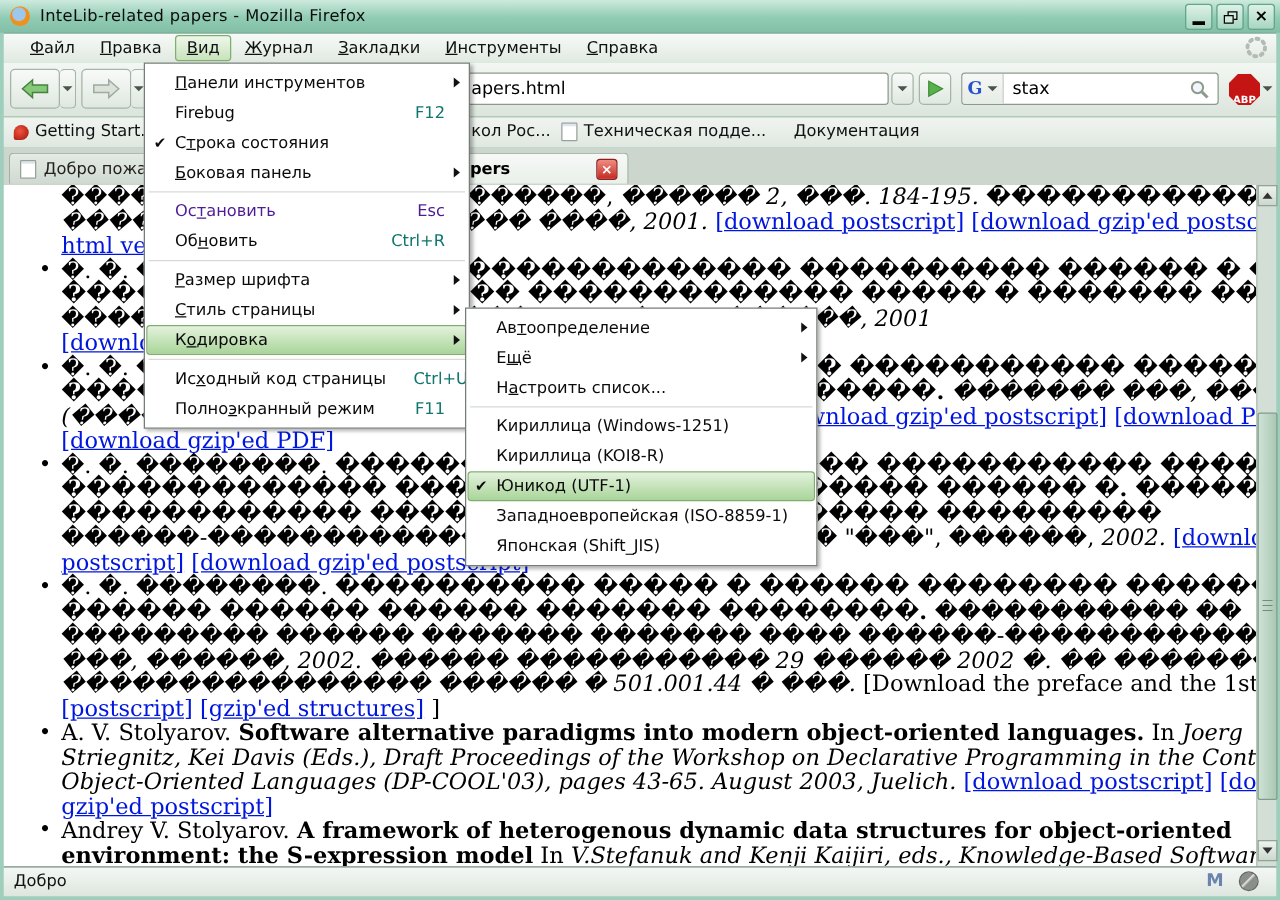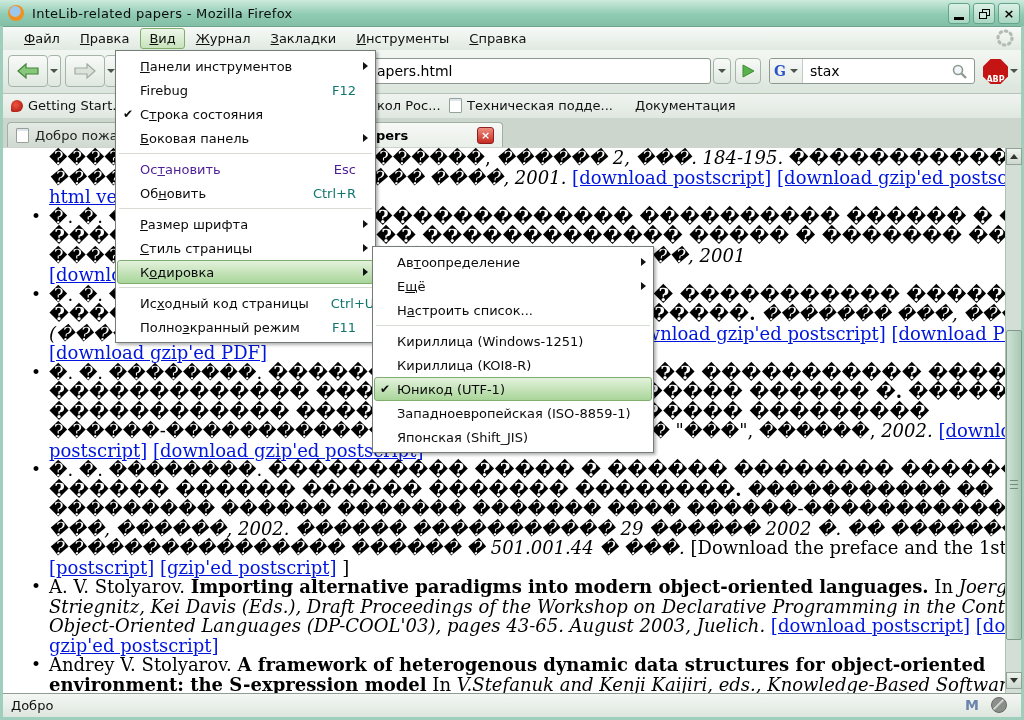--- a/index.html
+++ b/index.html
@@ -222,22 +222,22 @@
     <div class="pline"><span class="bullet">•</span><span class="r-n">�. �. ��������. </span><span class="r-b">����������� ���������� ����������� ������� ���������� �</span></div>
     <div class="pline"><span class="r-b">������������� ��������� ������������ ������ �. �����������</span></div>
     <div class="pline"><span class="r-b">������������ ��������� ������������� ���������</span></div>
     <div class="pline"><span class="r-n">������-��������������� ������������ "���", ������, </span><span class="r-i">2002. </span><a class="r-a">[download</a></div>
     <div class="pline"><a class="r-a">postscript]</a><span class="r-n"> </span><a class="r-a">[download gzip'ed postscript]</a></div>
     <div class="pline"><span class="bullet">•</span><span class="r-n">�. �. ��������. </span><span class="r-b">���������� ����� � ������ �������� ��������� �</span></div>
     <div class="pline"><span class="r-b">������ ������ ������ ������� ��������. </span><span class="r-n">����������� ��</span></div>
     <div class="pline"><span class="r-n">��������� ������ ������� ������� ���� ������-��������������� ����.</span></div>
     <div class="pline"><span class="r-i">���, ������, 2002. ������ ����������� 29 ������ 2002 �. �� ���������</span></div>
     <div class="pline"><span class="r-i">���������������� ������ � 501.001.44 � ���. </span><span class="r-n">[Download the preface and the 1st chapter:</span></div>
-    <div class="pline"><a class="r-a">[postscript]</a><span class="r-n"> </span><a class="r-a">[gzip'ed postscript]</a><span class="r-n"> ]</span></div>
-    <div class="pline"><span class="bullet">•</span><span class="r-n">A. V. Stolyarov. </span><span class="r-b">Importing alternative paradigms into modern object-oriented languages.</span><span class="r-n"> In </span><span class="r-i">Joerg</span></div>
+    <div class="pline"><a class="r-a">[postscript]</a><span class="r-n"> </span><a class="r-a">[gzip'ed structures]</a><span class="r-n"> ]</span></div>
+    <div class="pline"><span class="bullet">•</span><span class="r-n">A. V. Stolyarov. </span><span class="r-b">Software alternative paradigms into modern object-oriented languages.</span><span class="r-n"> In </span><span class="r-i">Joerg</span></div>
     <div class="pline"><span class="r-i">Striegnitz, Kei Davis (Eds.), Draft Proceedings of the Workshop on Declarative Programming in the Context of</span></div>
     <div class="pline"><span class="r-i">Object-Oriented Languages (DP-COOL'03), pages 43-65. August 2003, Juelich. </span><a class="r-a">[download postscript]</a><span class="r-n"> </span><a class="r-a">[download</a></div>
     <div class="pline"><a class="r-a">gzip'ed postscript]</a></div>
     <div class="pline"><span class="bullet">•</span><span class="r-n">Andrey V. Stolyarov. </span><span class="r-b">A framework of heterogenous dynamic data structures for object-oriented</span></div>
     <div class="pline"><span class="r-b">environment: the S-expression model</span><span class="r-n"> In </span><span class="r-i">V.Stefanuk and Kenji Kaijiri, eds., Knowledge-Based Software</span></div>
   </div>
 
 <div class="scrollbar">
   <div class="sbtn" style="top:0">
       <div class="tri-up"></div>

